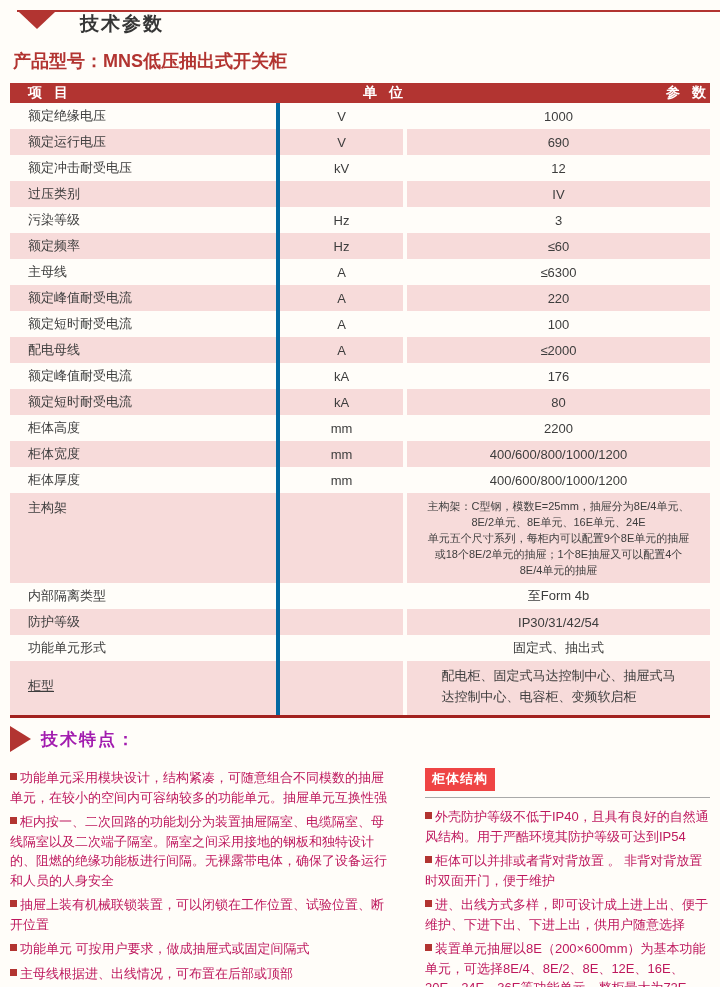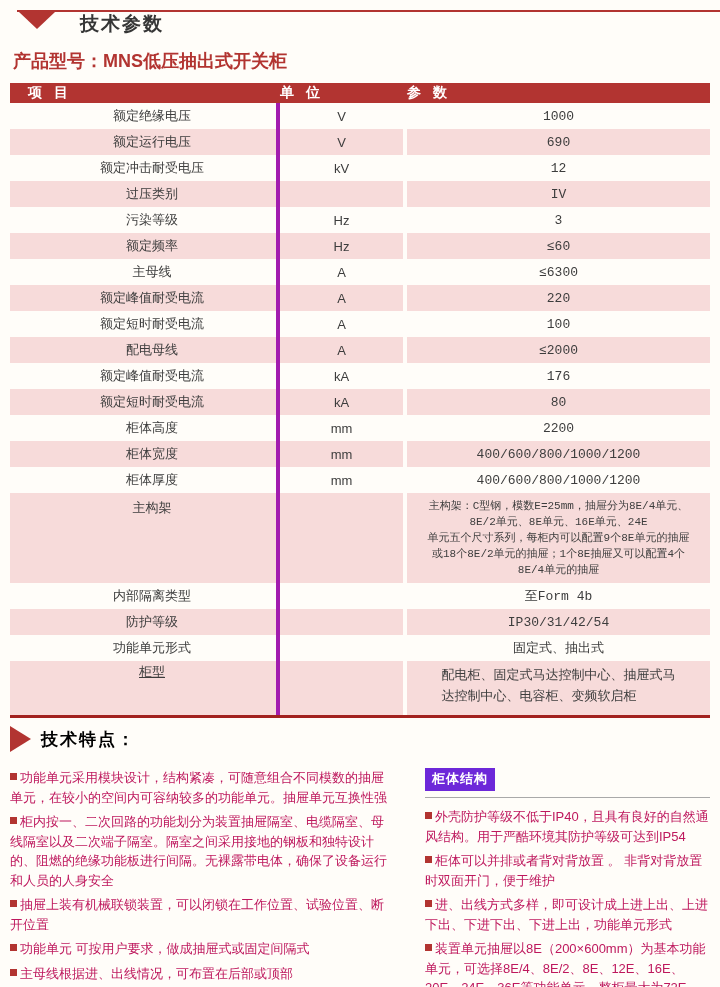--- a/index.html
+++ b/index.html
@@ -32,50 +32,50 @@
     border-collapse:separate; border-spacing:0;
     border-bottom:3px solid #a2221f;
     table-layout:fixed;
   }
   col.w1 { width:270px; } col.w2 { width:127px; } col.w3 { width:303px; }
   thead th {
     background:#b23431; color:#ffffff; height:20px;
     font-size:14px; font-weight:bold; letter-spacing:4px;
   }
   th.c1 { text-align:left; padding-left:18px; }
-  th.c2, th.c3 { text-align:left; }
+  th.c2, th.c3 { text-align:right; }
   tbody td { height:26px; font-size:13px; vertical-align:middle; }
   tbody tr:nth-child(even) td { background:#f7dbda; }
-  td.c1 { text-align:center; padding-left:18px; border-right:4px solid #a21caf; }
+  td.c1 { text-align:left; padding-left:18px; border-right:4px solid #0369a1; }
   td.c2 { text-align:center; border-right:4px solid #fffdf9; }
-  td.c3 { text-align:center;font-family:Liberation Mono, monospace; }
+  td.c3 { text-align:center; }
   .pre { white-space:pre-line; }
   tr.row-frame td.c3 { font-size:11px; line-height:16px; padding:5px 6px; height:auto;margin-top:48px; }
   tr.row-type td { height:auto; }
   tr.row-type td.c3 { padding:4px 0 8px 0; }
   .left-block { display:inline-block; text-align:left; line-height:21px; }
   
   .features { position:absolute; left:10px; top:726px; width:700px; }
   .features-heading { display:flex; align-items:center; margin-bottom:16px; }
   .tri-right {
     width:0; height:0;
     border-top:13px solid transparent; border-bottom:13px solid transparent;
     border-left:21px solid #b23431; margin-right:10px;
   }
-  .features-title { font-size:17px; font-weight:bold; color:#000000; letter-spacing:2px; }
+  .features-title { font-size:17px; font-weight:bold; color:#a21caf; letter-spacing:2px; }
   .cols { display:flex; }
   .col-left  { width:383px; margin-right:32px; }
   .col-right { flex:1; }
   .bullet { font-size:13px; line-height:19.5px; margin-bottom:5px; color:#be185d; }
   .sq {
     display:inline-block; width:7px; height:7px;
     background:#b23431; margin-right:3px; vertical-align:2px;
   }
   .badge {
-    display:inline-block; background:#6d28d9; color:#ffffff;
+    display:inline-block; background:#ef4444; color:#ffffff;
     font-size:13px; font-weight:bold; letter-spacing:1px;
     padding:2px 7px 3px 7px;
   }
   .badge-rule { border:none; border-top:1px solid #a9a9a9; margin:6px 0 9px 0; }
 </style>
 </head>
 <body>
 
 <div class="top-rule"></div>
 <div class="tri-down"></div>
@@ -189,21 +189,21 @@
       <td class="c1">防护等级</td>
       <td class="c2"></td>
       <td class="c3">IP30/31/42/54</td>
     </tr>
     <tr>
       <td class="c1">功能单元形式</td>
       <td class="c2"></td>
       <td class="c3">固定式、抽出式</td>
     </tr>
     <tr class="row-type">
-      <td class="c1" style="vertical-align:top; padding-top:2px;text-decoration:underline;">柜型</td>
+      <td class="c1" style="vertical-align:top; padding-top:16px;text-decoration:underline;">柜型</td>
       <td class="c2"></td>
       <td class="c3"><span class="left-block pre">配电柜、固定式马达控制中心、抽屉式马
 达控制中心、电容柜、变频软启柜</span></td>
     </tr>
   </tbody>
 </table>
 
 <div class="features">
   <div class="features-heading">
     <div class="tri-right"></div>
@@ -215,17 +215,17 @@
       <div class="bullet"><span class="sq"></span><span>柜内按一、二次回路的功能划分为装置抽屉隔室、电缆隔室、母线隔室以及二次端子隔室。隔室之间采用接地的钢板和独特设计的、阻燃的绝缘功能板进行间隔。无裸露带电体，确保了设备运行和人员的人身安全</span></div>
       <div class="bullet"><span class="sq"></span><span>抽屉上装有机械联锁装置，可以闭锁在工作位置、试验位置、断开位置</span></div>
       <div class="bullet"><span class="sq"></span><span>功能单元 可按用户要求，做成抽屉式或固定间隔式</span></div>
       <div class="bullet"><span class="sq"></span><span>主母线根据进、出线情况，可布置在后部或顶部</span></div>
     </div>
     <div class="col-right">
       <span class="badge">柜体结构</span>
       <hr class="badge-rule">
       <div class="bullet"><span class="sq"></span><span>外壳防护等级不低于IP40，且具有良好的自然通风结构。用于严酷环境其防护等级可达到IP54</span></div>
       <div class="bullet"><span class="sq"></span><span>柜体可以并排或者背对背放置 。 非背对背放置时双面开门，便于维护</span></div>
-      <div class="bullet"><span class="sq"></span><span>进、出线方式多样，即可设计成上进上出、上进下出、下进下出、下进上出，功能单元形式</span></div>
+      <div class="bullet"><span class="sq"></span><span>进、出线方式多样，即可设计成上进上出、便于维护、下进下出、下进上出，供用户随意选择</span></div>
       <div class="bullet"><span class="sq"></span><span>装置单元抽屉以8E（200×600mm）为基本功能单元，可选择8E/4、8E/2、8E、12E、16E、20E、24E、36E等功能单元，整柜最大为72E</span></div>
     </div>
   </div>
 </div>
 
 </body></html>

